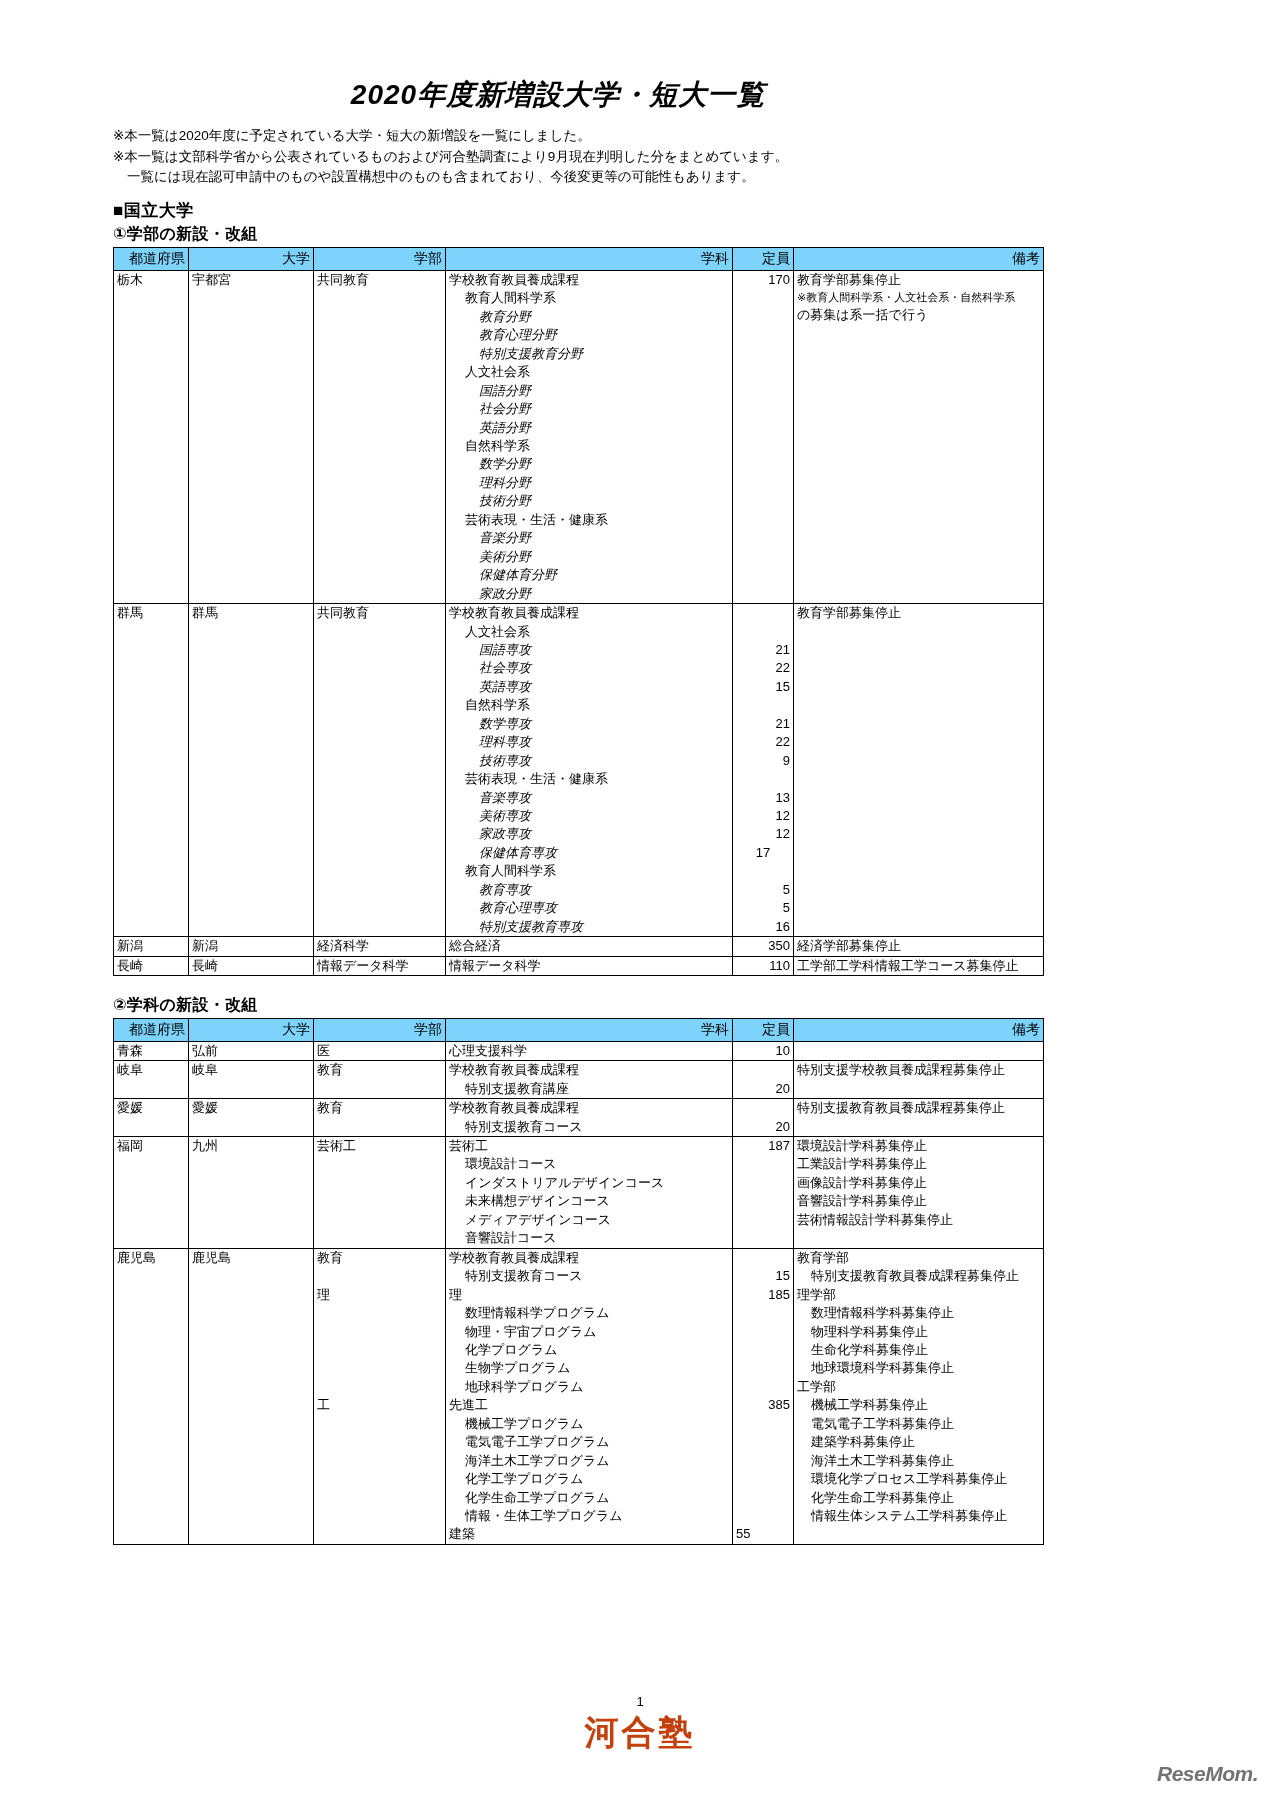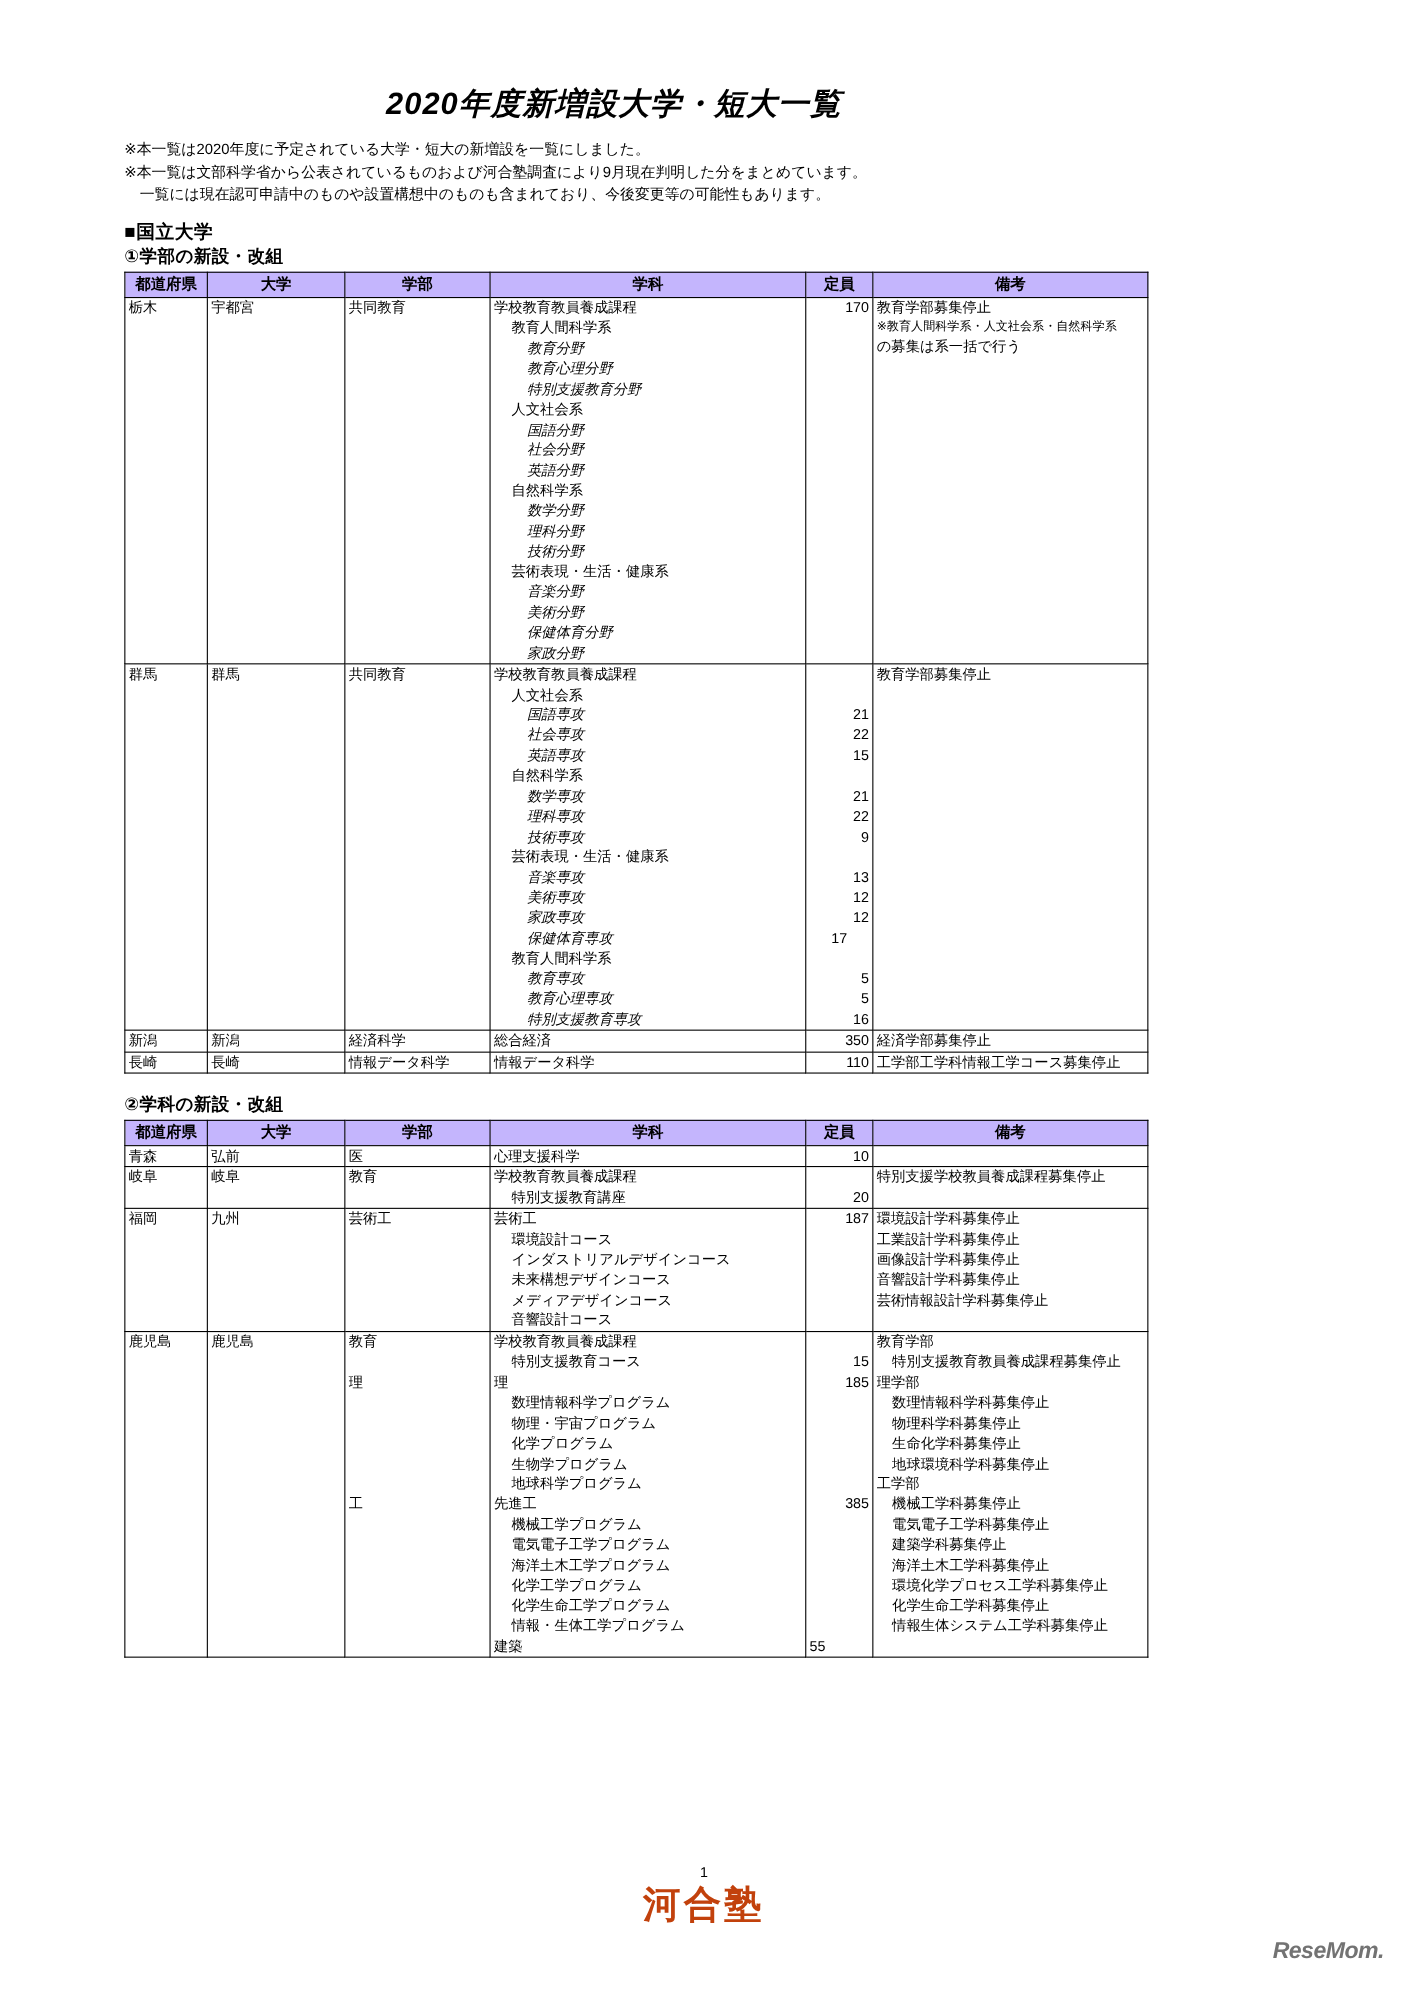--- a/index.html
+++ b/index.html
@@ -73,23 +73,23 @@
   }
   table.dt th, table.dt td {
     border: 1px solid #000;
     font-size: 13px;
     line-height: 1.42;
     padding: 0px 3px;
     vertical-align: top;
     font-weight: normal;
   }
   table.dt thead th {
-    background: #c4b5fd;
-    text-align: center;
-    font-weight: bold;
+    background: #7dd3fc;
+    text-align: right;
+    font-weight: normal;
     font-size: 14px;
     padding: 1px 3px;
     height: 20px;
   }
   .c-pref { width: 68px; }
   .c-univ { width: 118px; }
   .c-fac  { width: 125px; }
   .c-dept { width: 280px; }
   .c-cap  { width: 54px; text-align: right; }
   .c-rem  { width: 243px; }
@@ -309,20 +309,38 @@
             </td>
           <td class="c-cap lines">
               <div style="text-align: right;">&nbsp;</div>
               <div style="text-align: right;">20</div>
             </td>
           <td class="c-rem lines">
               <div>特別支援学校教員養成課程募集停止</div>
             </td>
         </tr>
 
+        <tr>
+          <td class="c-pref">愛媛</td>
+          <td class="c-univ">愛媛</td>
+          <td class="c-fac lines">
+              <div class="i1">教育</div>
+            </td>
+          <td class="c-dept lines">
+              <div class="i1">学校教育教員養成課程</div>
+              <div class="i2">特別支援教育コース</div>
+            </td>
+          <td class="c-cap lines">
+              <div style="text-align: right;">&nbsp;</div>
+              <div style="text-align: right;">20</div>
+            </td>
+          <td class="c-rem lines">
+              <div>特別支援教育教員養成課程募集停止</div>
+            </td>
+        </tr>
 
         <tr>
           <td class="c-pref">福岡</td>
           <td class="c-univ">九州</td>
           <td class="c-fac lines">
               <div class="i1">芸術工</div>
             </td>
           <td class="c-dept lines">
               <div class="i1">芸術工</div>
               <div class="i2">環境設計コース</div>

